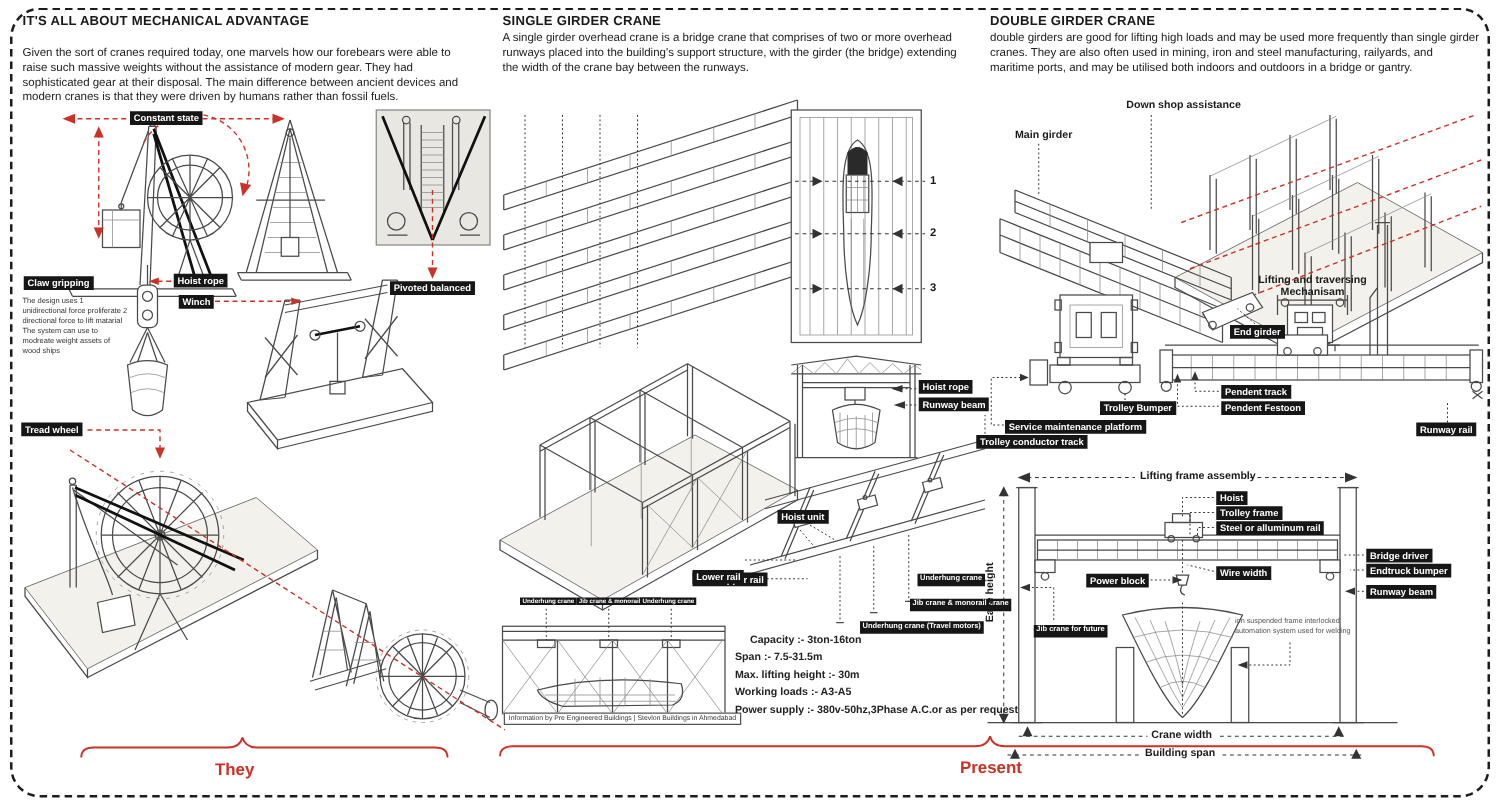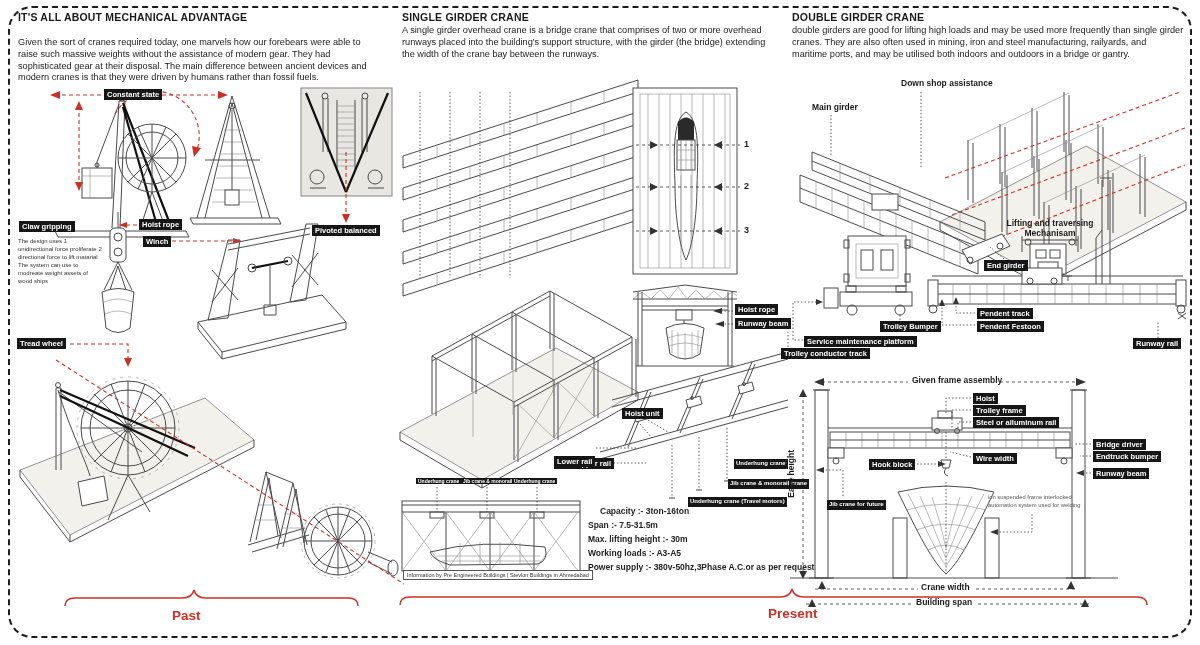--- a/index.html
+++ b/index.html
@@ -378,21 +378,21 @@
 
   <div class="title" style="left:18px;top:11px;">IT'S ALL ABOUT MECHANICAL ADVANTAGE</div>
   <div class="body" style="left:18px;top:37px;width:364px;">Given the sort of cranes required today, one marvels how our forebears were able to raise such massive weights without the assistance of modern gear. They had sophisticated gear at their disposal. The main difference between ancient devices and modern cranes is that they were driven by humans rather than fossil fuels.</div>
   <div class="lbl" style="left:104px;top:89px;">Constant state</div>
   <div class="lbl" style="left:19px;top:221px;">Claw gripping</div>
   <div class="note" style="left:18px;top:237px;width:86px;">The design uses 1 unidirectional force proliferate 2 directional force to lift matarial The system can use to modreate weight assets of wood ships</div>
   <div class="lbl" style="left:139px;top:219px;">Hoist rope</div>
   <div class="lbl" style="left:143px;top:236px;">Winch</div>
   <div class="lbl" style="left:312px;top:225px;">Pivoted balanced</div>
   <div class="lbl" style="left:17px;top:338px;">Tread wheel</div>
-  <div class="era" style="left:172px;top:608px;">Past</div>
+  <div class="era" style="left:172px;top:608px;">They</div>
 
   <div class="title" style="left:402px;top:11px;">SINGLE GIRDER CRANE</div>
   <div class="body" style="left:402px;top:25px;width:374px;">A single girder overhead crane is a bridge crane that comprises of two or more overhead runways placed into the building's support structure, with the girder (the bridge) extending the width of the crane bay between the runways.</div>
   <div class="marker" style="left:744px;top:139px;">1</div>
   <div class="marker" style="left:744px;top:181px;">2</div>
   <div class="marker" style="left:744px;top:225px;">3</div>
   <div class="lbl" style="left:735px;top:304px;">Hoist rope</div>
   <div class="lbl" style="left:735px;top:318px;">Runway beam</div>
   <div class="lbl" style="left:622px;top:408px;">Hoist unit</div>
   <div class="lbl" style="left:554px;top:458px;padding-left:22px;">Upper rail</div>
@@ -418,28 +418,28 @@
     <div>Lifting and traversing</div>
     <div>Mechanisam</div>
   </div>
   <div class="lbl" style="left:984px;top:260px;">End girder</div>
   <div class="lbl" style="left:880px;top:321px;">Trolley Bumper</div>
   <div class="lbl" style="left:977px;top:308px;">Pendent track</div>
   <div class="lbl" style="left:977px;top:321px;">Pendent Festoon</div>
   <div class="lbl" style="left:804px;top:336px;">Service maintenance platform</div>
   <div class="lbl" style="left:781px;top:348px;">Trolley conductor track</div>
   <div class="lbl" style="left:1133px;top:338px;">Runway rail</div>
-  <div class="plbl" style="left:912px;top:375px;">Given frame assembly</div>
+  <div class="plbl" style="left:912px;top:375px;">Lifting frame assembly</div>
   <div class="lbl" style="left:973px;top:393px;">Hoist</div>
   <div class="lbl" style="left:973px;top:405px;">Trolley frame</div>
   <div class="lbl" style="left:973px;top:417px;">Steel or alluminum rail</div>
   <div class="lbl" style="left:1093px;top:439px;">Bridge driver</div>
   <div class="lbl" style="left:1093px;top:451px;">Endtruck bumper</div>
   <div class="lbl" style="left:973px;top:453px;">Wire width</div>
-  <div class="lbl" style="left:869px;top:459px;">Hook block</div>
+  <div class="lbl" style="left:869px;top:459px;">Power block</div>
   <div class="lbl" style="left:1093px;top:468px;">Runway beam</div>
   <div class="vert" style="left:786px;top:450px;">Eave height</div>
   <div class="lbl t6" style="left:827px;top:500px;">Jib crane for future</div>
   <div class="weld" style="left:988px;top:494px;">ion suspended frame interlocked automation system used for welding</div>
   <div class="plbl" style="left:921px;top:582px;">Crane width</div>
   <div class="plbl" style="left:916px;top:597px;">Building span</div>
   <div class="era" style="left:768px;top:606px;">Present</div>
 </div>
 
 </body></html>

